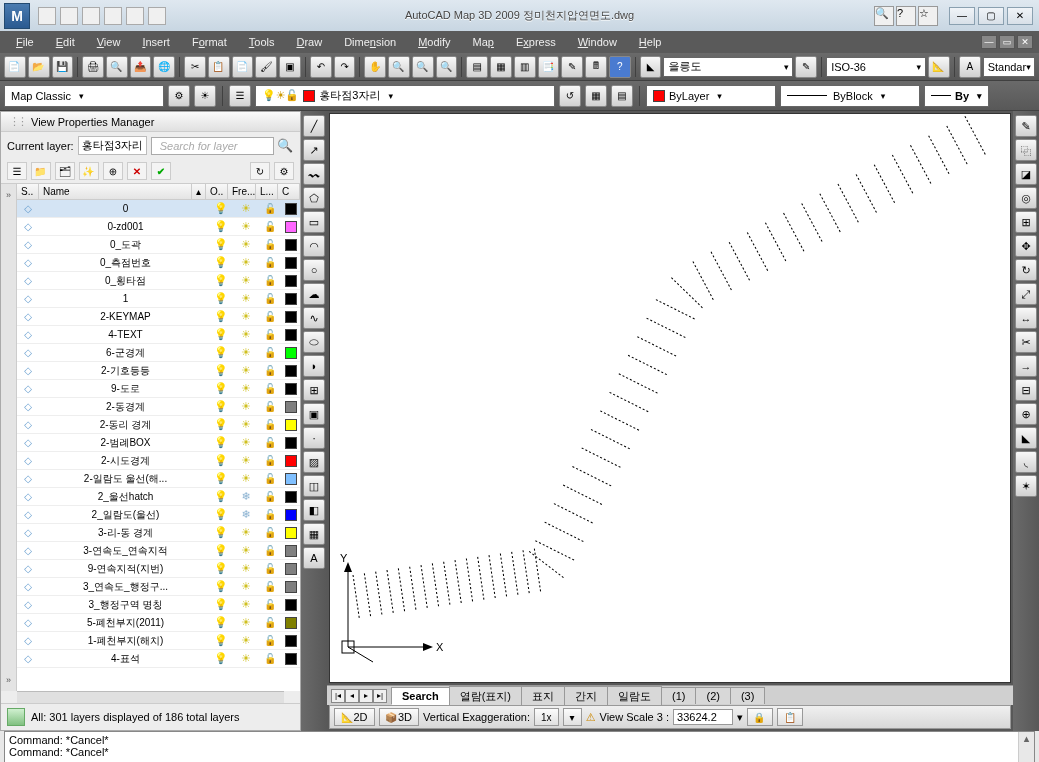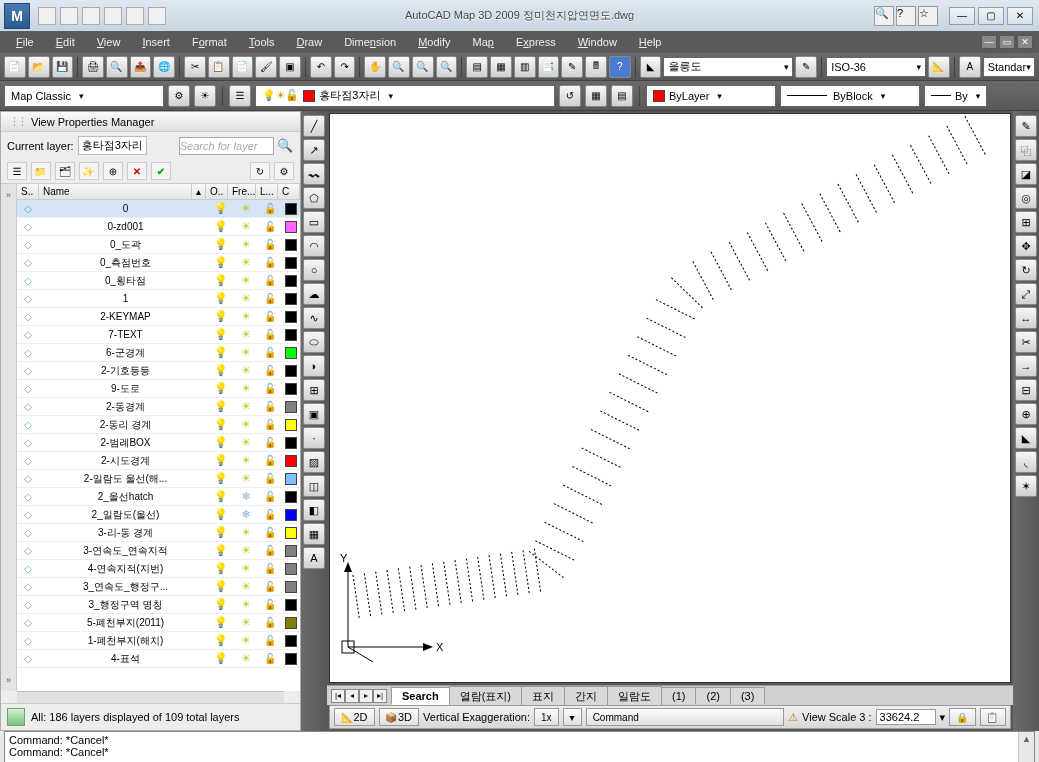--- a/index.html
+++ b/index.html
@@ -32,21 +32,21 @@
 .ws-dropdown::after { content: "▾"; margin-left: 8px; font-size: 9px; }
 
 .main-area { display: flex; height: 620px; }
 
 .layer-panel { width: 301px; background: #ededed; border: 1px solid #aaa; display: flex; flex-direction: column; }
 .lp-header { height: 20px; background: linear-gradient(#fafafa, #e0e0e0); padding: 3px 8px; border-bottom: 1px solid #ccc; display: flex; align-items: center; }
 .lp-header .grip { color: #999; margin-right: 6px; letter-spacing: -3px; }
 .lp-search-row { display: flex; align-items: center; padding: 4px 6px; gap: 4px; }
 .lp-search-row .lbl { white-space: nowrap; }
 .lp-search-row .cur { background: #fff; border: 1px solid #bbb; padding: 1px 3px; flex-shrink: 0; }
-.lp-search-row input { flex: 1; border: 1px solid #aaa; padding: 2px 0; background: #fff; min-width: 60px; margin-left: 28px; }
+.lp-search-row input { flex: 1; border: 1px solid #aaa; padding: 2px 8px; background: #fff; min-width: 60px; }
 .lp-search-row input::placeholder { color: #aaa; font-style: italic; }
 .lp-search-row .mag { color: #4a90d0; font-size: 13px; }
 .lp-tools { display: flex; align-items: center; padding: 3px 6px; gap: 4px; border-bottom: 1px solid #ccc; }
 .lp-tool { width: 20px; height: 18px; display: flex; align-items: center; justify-content: center; background: #f4f4f4; border: 1px solid #ccc; font-size: 10px; }
 .lp-tool.red { color: #c00; font-weight: bold; }
 .lp-tool.green { color: #0a0; font-weight: bold; }
 
 .lp-expand-left { width: 16px; background: #e4e4e4; display: flex; flex-direction: column; justify-content: space-between; align-items: center; padding: 6px 0; border-right: 1px solid #ccc; }
 .lp-expand-left .chev { font-size: 9px; color: #555; cursor: pointer; }
 
@@ -215,21 +215,21 @@
   <div class="tb-btn">▤</div>
   <div class="tb-sep"></div>
   <div class="ws-dropdown" style="min-width:130px;">
     <span class="sw" style="background:#f00;margin-right:4px;"></span>
     <span>ByLayer</span>
   </div>
   <div class="ws-dropdown" style="min-width:140px;">
     <span style="border-top:1px solid #000;width:40px;margin-right:6px;"></span>
     <span>ByBlock</span>
   </div>
-  <div class="ws-dropdown" style="min-width:40px;">
+  <div class="ws-dropdown" style="min-width:40px;font-weight:bold;">
     <span style="border-top:1px solid #000;width:20px;margin-right:4px;"></span>
     <span>By</span>
   </div>
 </div>
 
 <div class="main-area">
 
   <div class="layer-panel">
     <div class="lp-header">
       <span class="grip">⋮⋮</span>
@@ -362,21 +362,21 @@
               <div class="c freeze">
                 <span class="sun">☀</span>
               </div>
               <div class="c lock">🔓</div>
               <div class="c swatch">
                 <span class="sw" style="background:#000000"></span>
               </div>
             </div>
             <div class="lp-row">
               <div class="c status">◇</div>
-              <div class="c name">7-TEXT</div>
+              <div class="c name">4-TEXT</div>
               <div class="c bulb">
                 <span class="bulb-on">💡</span>
               </div>
               <div class="c freeze">
                 <span class="sun">☀</span>
               </div>
               <div class="c lock">🔓</div>
               <div class="c swatch">
                 <span class="sw" style="background:#000000"></span>
               </div>
@@ -544,21 +544,21 @@
               <div class="c freeze">
                 <span class="sun">☀</span>
               </div>
               <div class="c lock">🔓</div>
               <div class="c swatch">
                 <span class="sw" style="background:#808080"></span>
               </div>
             </div>
             <div class="lp-row">
               <div class="c status">◇</div>
-              <div class="c name">4-연속지적(지번)</div>
+              <div class="c name">9-연속지적(지번)</div>
               <div class="c bulb">
                 <span class="bulb-on">💡</span>
               </div>
               <div class="c freeze">
                 <span class="sun">☀</span>
               </div>
               <div class="c lock">🔓</div>
               <div class="c swatch">
                 <span class="sw" style="background:#808080"></span>
               </div>
@@ -632,21 +632,21 @@
               <div class="c swatch">
                 <span class="sw" style="background:#000000"></span>
               </div>
             </div>
           </div>
       </div>
     </div>
     <div class="hscroll-area"></div>
     <div class="lp-status">
       <div class="ficon"></div>
-      <span>All: 186 layers displayed of 109 total layers</span>
+      <span>All: 301 layers displayed of 186 total layers</span>
     </div>
   </div>
 
   <div class="vtoolbar">
     <div class="vtb-btn">╱</div>
     <div class="vtb-btn">↗</div>
     <div class="vtb-btn">〰</div>
     <div class="vtb-btn">⬠</div>
     <div class="vtb-btn">▭</div>
     <div class="vtb-btn">◠</div>
@@ -747,21 +747,20 @@
       <div class="tab">(1)</div>
       <div class="tab">(2)</div>
       <div class="tab">(3)</div>
     </div>
     <div class="viewbar">
       <div class="vb-btn">📐 <span>2D</span></div>
       <div class="vb-btn">📦 <span>3D</span></div>
       <span class="vb-label">Vertical Exaggeration:</span>
       <div class="vb-btn">1x</div>
       <div class="vb-btn">▾</div>
-      <div class="vb-btn" style="flex:1;justify-content:flex-start;">Command</div>
       <span style="color:#c80;">⚠</span>
       <span class="vb-label">View Scale   3 :</span>
       <input class="vb-input" value="33624.2" style="">
       <span>▾</span>
       <div class="vb-btn">🔒</div>
       <div class="vb-btn">📋</div>
     </div>
   </div>
 
   <div class="right-toolbars">

